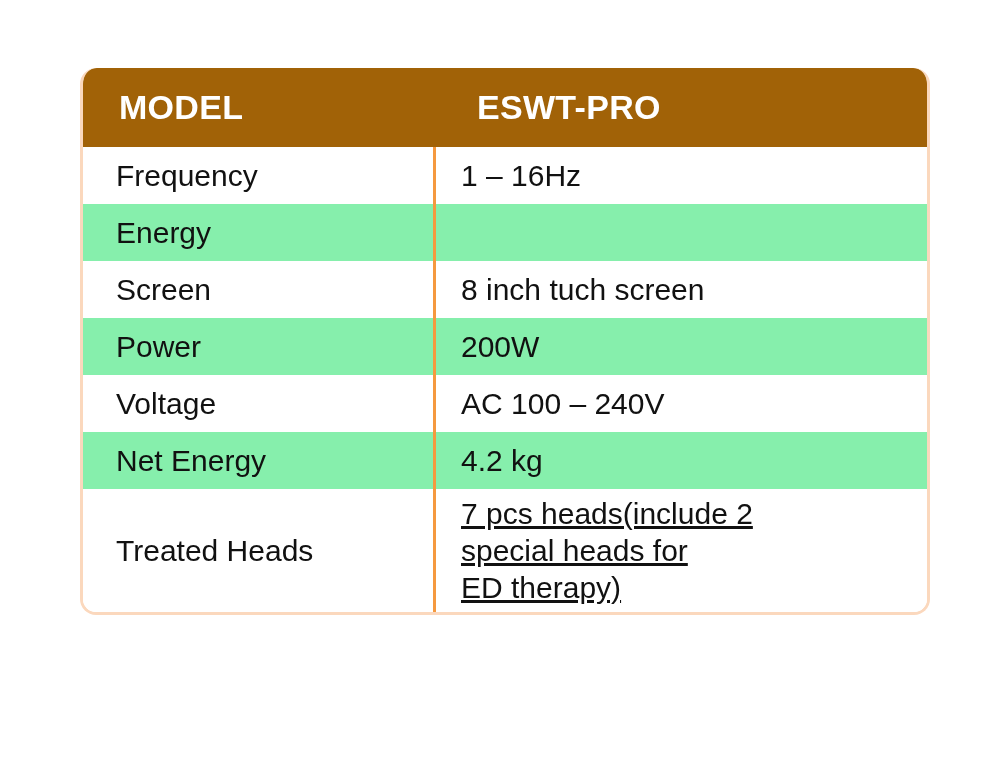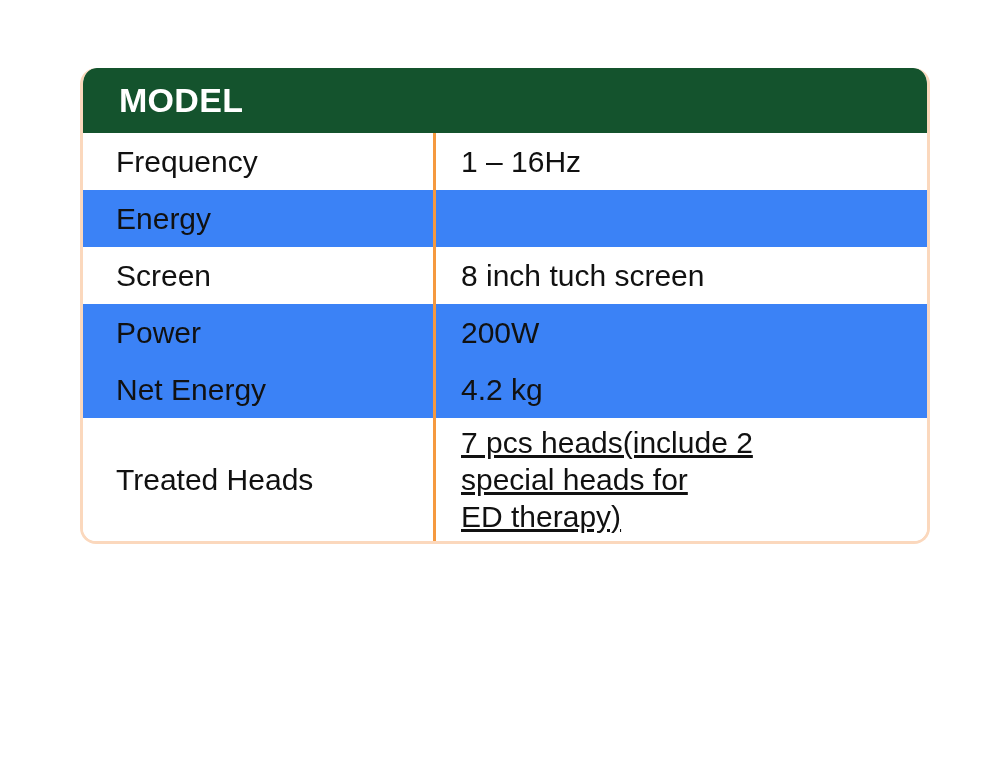--- a/index.html
+++ b/index.html
@@ -35,27 +35,27 @@
   }
 
   .spec-row {
     display: flex;
     align-items: stretch;
     position: relative;
     box-sizing: border-box;
   }
 
   .spec-row.header-row {
-    background: #14532d;
+    background: #a16207;
     border-radius: 14px 14px 0 0;
-    height: 65px;
+    height: 79px;
   }
 
   .spec-row.striped {
-    background: #3b82f6;
+    background: #86efac;
   }
 
   .spec-row.plain {
     background: #ffffff;
   }
 
   .cell {
     box-sizing: border-box;
     display: flex;
     align-items: center;
@@ -106,20 +106,21 @@
 </style>
 </head>
 <body>
 
 <div class="page">
 
   <div class="spec-table">
 
     <div class="spec-row header-row">
       <div class="cell cell-label">MODEL</div>
+      <div class="cell cell-value">ESWT-PRO</div>
     </div>
 
     <div class="spec-row body-row plain">
       <div class="col-divider"></div>
       <div class="cell cell-label">Frequency</div>
       <div class="cell cell-value">1 – 16Hz</div>
     </div>
 
     <div class="spec-row body-row striped">
       <div class="col-divider"></div>
@@ -131,20 +132,25 @@
       <div class="cell cell-label">Screen</div>
       <div class="cell cell-value">8 inch tuch screen</div>
     </div>
 
     <div class="spec-row body-row striped">
       <div class="col-divider"></div>
       <div class="cell cell-label">Power</div>
       <div class="cell cell-value">200W</div>
     </div>
 
+    <div class="spec-row body-row plain">
+      <div class="col-divider"></div>
+      <div class="cell cell-label">Voltage</div>
+      <div class="cell cell-value">AC 100 – 240V</div>
+    </div>
 
     <div class="spec-row body-row striped">
       <div class="col-divider"></div>
       <div class="cell cell-label">Net Energy</div>
       <div class="cell cell-value">4.2 kg</div>
     </div>
 
     <div class="spec-row body-row tall plain">
       <div class="col-divider"></div>
       <div class="cell cell-label">Treated Heads</div>

